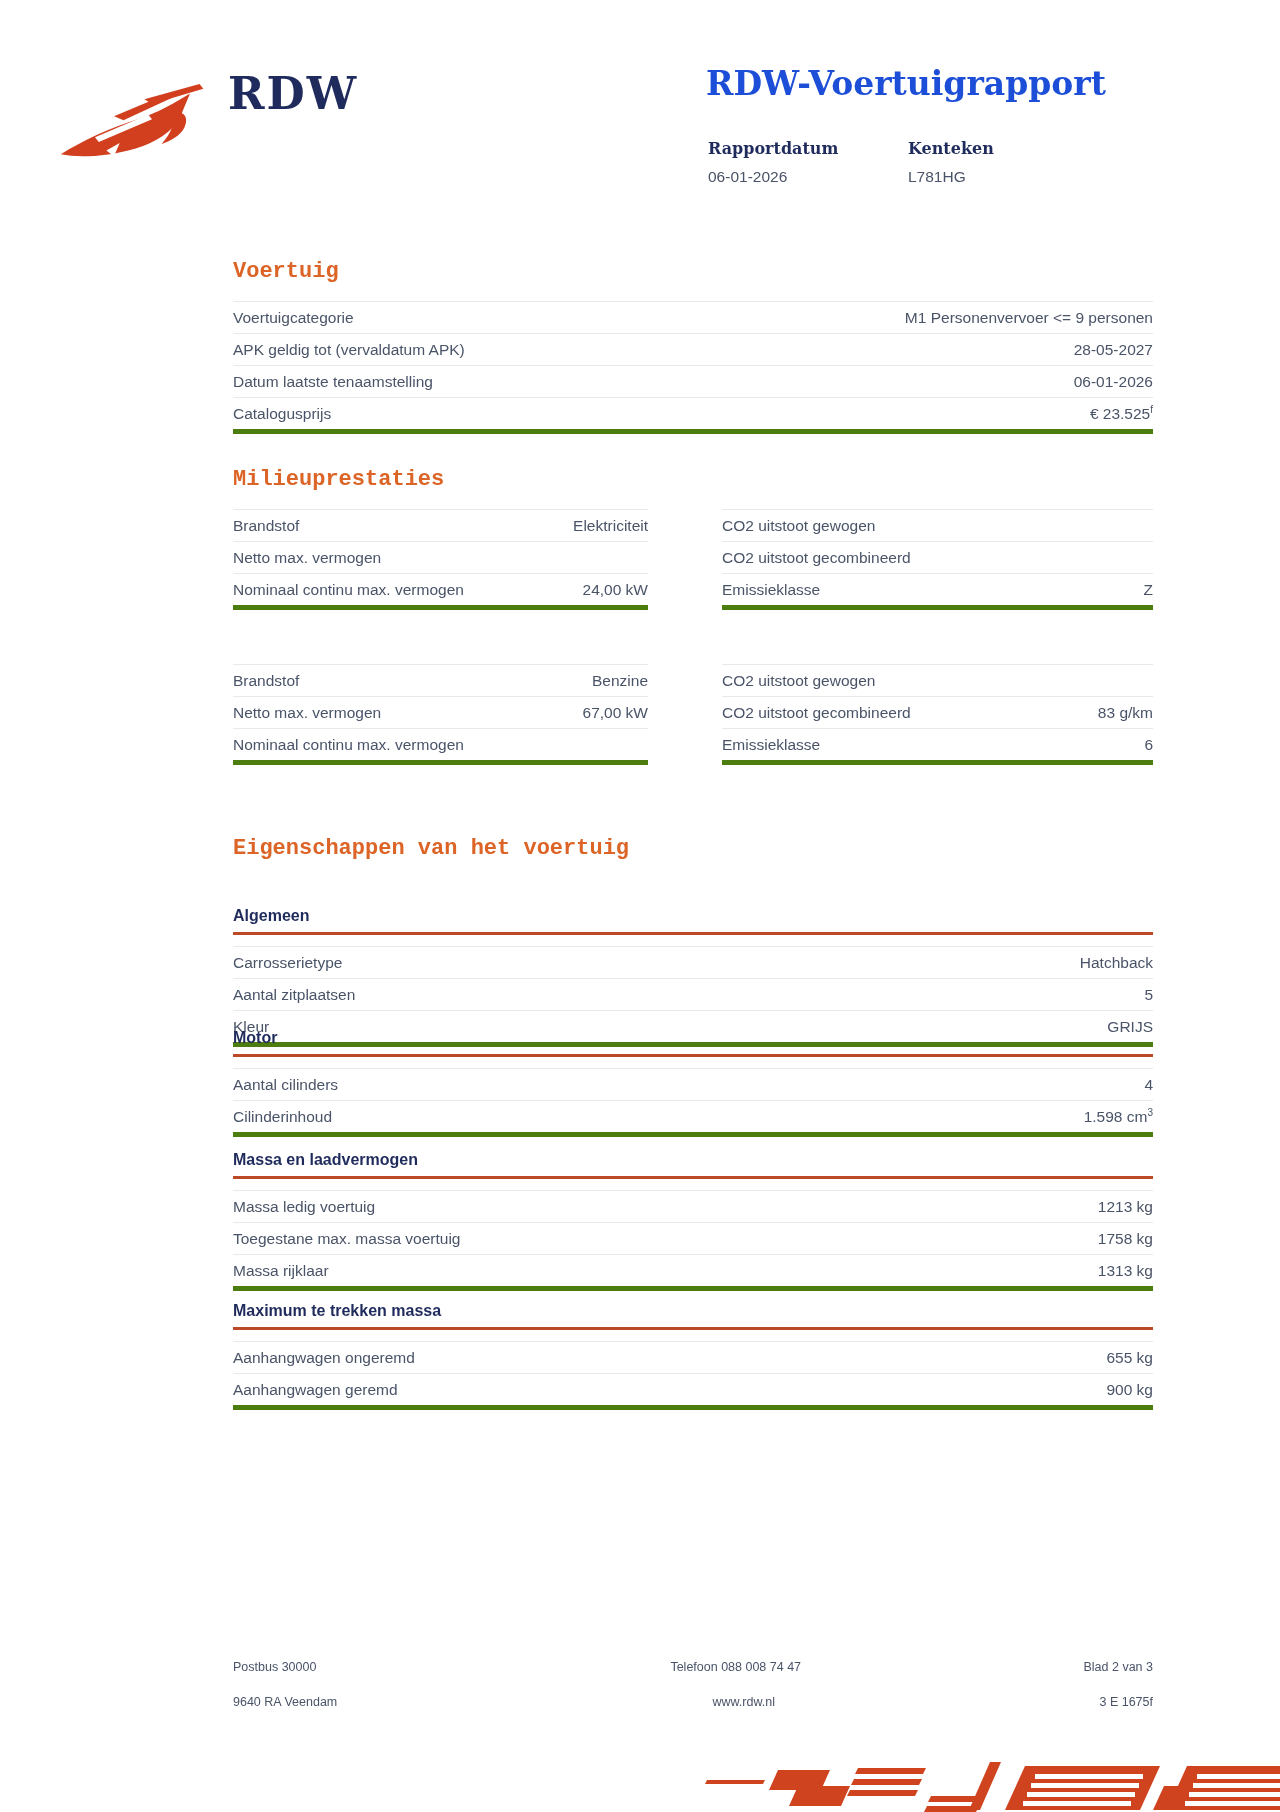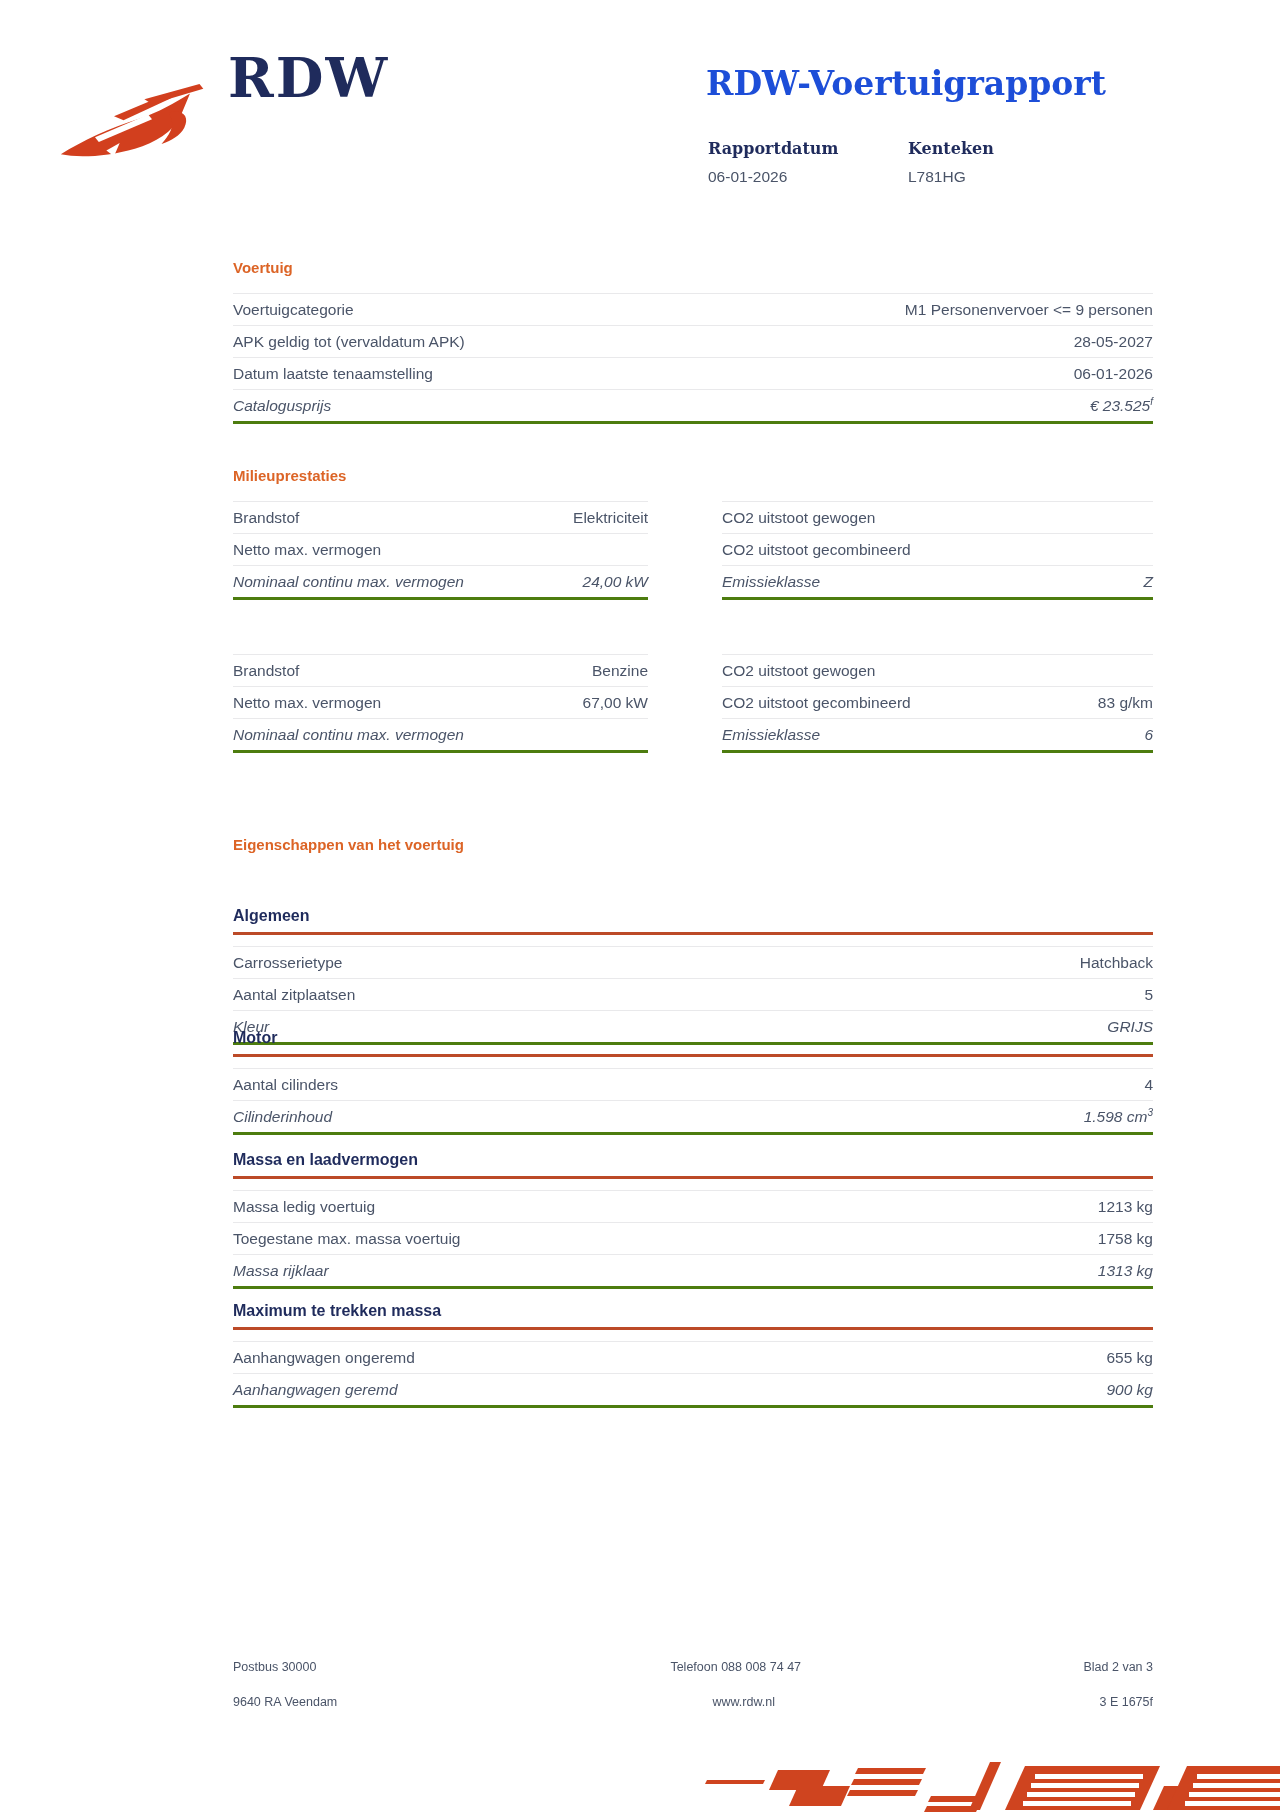--- a/index.html
+++ b/index.html
@@ -1,35 +1,35 @@
 <!DOCTYPE html>
 <html><head>
 <meta charset="utf-8">
 <style>
   html,body{margin:0;padding:0;background:#fff;}
   .page{position:relative;width:1280px;height:1812px;background:#ffffff;overflow:hidden;
         font-family:"Liberation Sans",sans-serif;color:#4a5468;}
 
   
   .logo-feather{position:absolute;left:57px;top:84px;}
-  .logo-text{position:absolute;left:228px;top:52px;font-family:"DejaVu Serif",serif;
-             font-weight:bold;font-size:55px;line-height:52px;color:#1f2b5c;letter-spacing:2px;text-align:center;}
+  .logo-text{position:absolute;left:228px;top:68px;font-family:"DejaVu Serif",serif;
+             font-weight:bold;font-size:44px;line-height:52px;color:#1f2b5c;letter-spacing:2px;text-align:center;}
   .doc-title{position:absolute;left:706px;top:64px;font-family:"DejaVu Serif",serif;
              font-weight:bold;font-size:33px;color:#1d4ed8;white-space:nowrap;}
   .meta-label{position:absolute;top:139px;font-family:"DejaVu Serif",serif;font-weight:bold;
               font-size:16px;color:#1f2b5c;}
   .meta-value{position:absolute;top:168px;font-size:15.5px;color:#4a5468;}
 
   
   .section{position:absolute;left:233px;width:920px;}
-  .section-title{font-family:Liberation Sans, sans-serif;font-weight:bold;font-size:15px;color:#dc6426;}
+  .section-title{font-family:Liberation Mono, monospace;font-weight:bold;font-size:22px;color:#dc6426;}
   .rows{margin-top:17px;}
   .row{display:flex;justify-content:space-between;align-items:center;height:31px;
        border-top:1px solid #e9e9eb;font-size:15.5px;}
-  .rows .row:last-child{border-bottom:3px solid #4d7c0f;font-style:italic;}
+  .rows .row:last-child{border-bottom:5px solid #4d7c0f;}
   .row sup{font-size:10px;line-height:0;}
 
   
   .milieu-block{display:flex;}
   .milieu-left{width:415px;}
   .milieu-right{width:431px;margin-left:74px;}
   .milieu-block2{margin-top:37px;}
 
   
   .subsection{position:absolute;left:233px;width:920px;}

